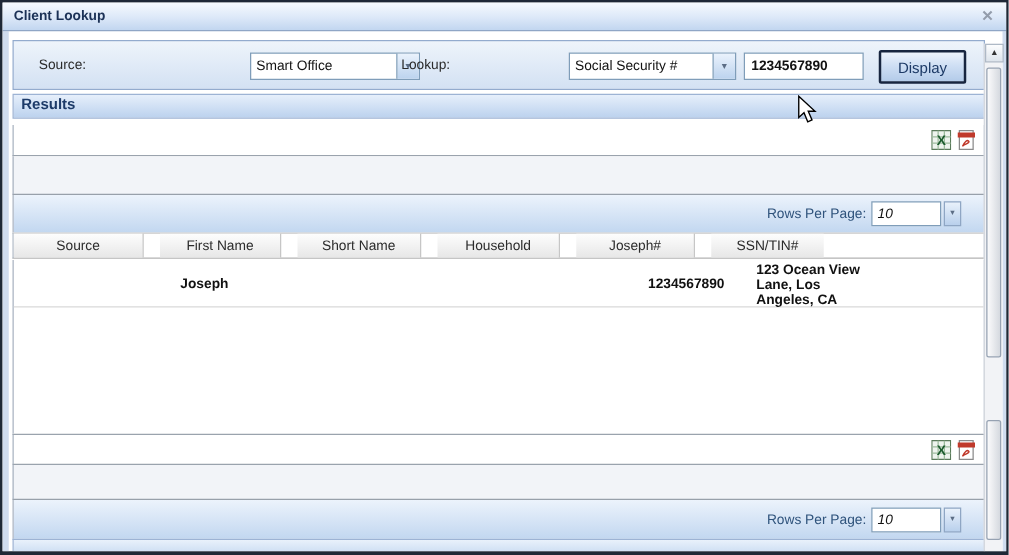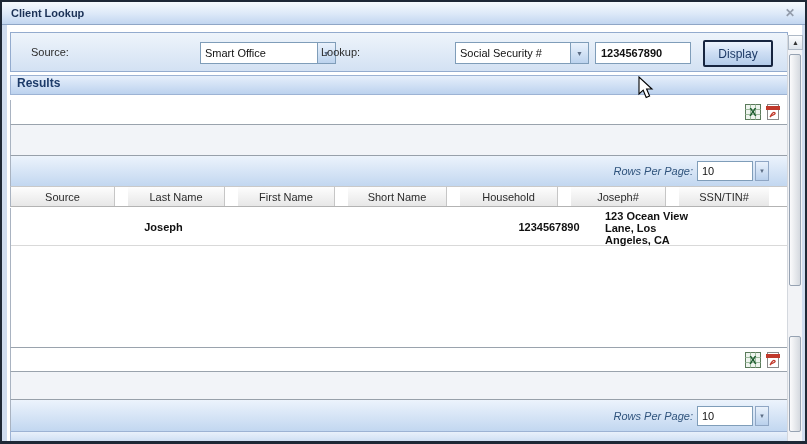--- a/index.html
+++ b/index.html
@@ -73,24 +73,24 @@
   .icons-row {
     background:#fff; height:25px;
     border-bottom:1px solid #9aa3ad;
     display:flex; align-items:center; justify-content:flex-end; gap:5px; padding-right:5px;
   }
   .empty-row { background:#f2f4f8; border-bottom:1px solid #98a0aa; }
   .pager-row {
     background: linear-gradient(#ecf3fc, #c2d7f0);
     display:flex; align-items:center; justify-content:flex-end; padding-right:18px;
   }
-  .pager-label { color:#2f537c; font-size:11px; margin-right:4px;font-style:italic; }
+  .pager-label { color:#2f537c; font-size:11px; margin-right:4px; }
   .pager-input {
     width:56px; height:20px; border:1px solid #7f9db9; background:#fff;
-    font-family:"Liberation Sans",sans-serif; font-size:11px; padding:0 4px; color:#111; outline:none;
+    font-family:"Liberation Sans",sans-serif; font-size:11px; padding:0 4px; color:#111; outline:none;font-style:italic;
   }
   .pager-arrow {
     width:14px; height:20px; margin-left:2px;
     background: linear-gradient(#e9f1fb, #b9d0ec);
     border:1px solid #8fa6c4;
     display:flex; align-items:center; justify-content:center;
     color:#5c6d85; font-size:6px;
   }
 
   .table-header { display:flex; height:21px; border-top:1px solid #c9c9c9; border-bottom:1px solid #b3b3b3;gap:13px; }
@@ -196,21 +196,20 @@
   <div class="row empty-row" style="top:123px; height:31px;"></div>
 
   <div class="row pager-row" style="top:154px; height:30px;">
     <span class="pager-label">Rows Per Page:</span>
     <input class="pager-input" value="10" style="">
     <span class="pager-arrow">▼</span>
   </div>
 
   <div class="row table-header" style="top:184px;">
     <div class="th col0">Source</div>
-    <div class="th col1">Last Name</div>
     <div class="th col2">First Name</div>
     <div class="th col3">Short Name</div>
     <div class="th col4">Household</div>
     <div class="th col5">Joseph#</div>
     <div class="th col6">SSN/TIN#</div>
   </div>
 
   <div class="row table-body" style="top:206px; height:139px;">
     <div class="data-row">
       <div class="td col0"></div>

